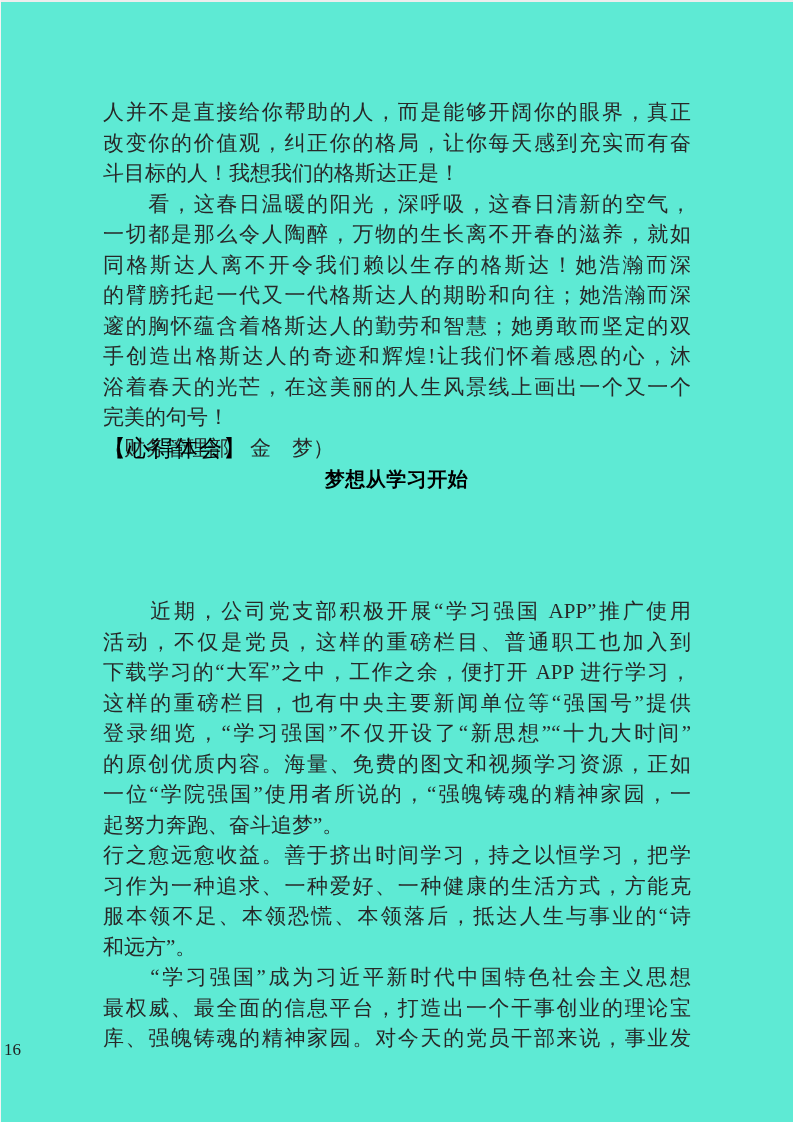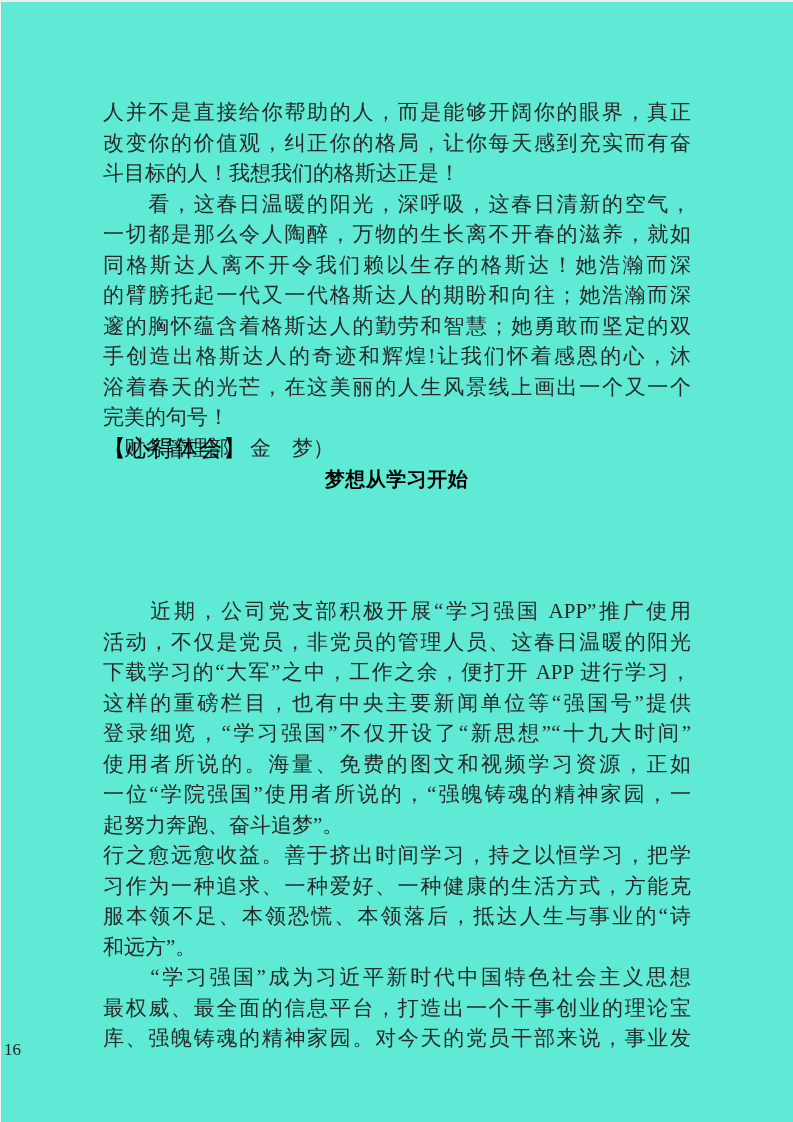--- a/index.html
+++ b/index.html
@@ -83,25 +83,25 @@
       <span>（财务管理部　金　梦）</span>
     </div>
   </div>
 
   <div id="section-header">【心得体会】</div>
 
   <div id="article-title">梦想从学习开始</div>
 
   <div id="block2" class="textblock">
     <div class="line full">　　近期，公司党支部积极开展“学习强国 APP”推广使用</div>
-    <div class="line full">活动，不仅是党员，非党员的管理人员、这春日温暖的阳光</div>
+    <div class="line full">活动，不仅是党员，这样的重磅栏目、普通职工也加入到</div>
     <div class="line full">下载学习的“大军”之中，工作之余，便打开 APP 进行学习，</div>
     <div class="line full">这样的重磅栏目，也有中央主要新闻单位等“强国号”提供</div>
     <div class="line full">登录细览，“学习强国”不仅开设了“新思想”“十九大时间”</div>
-    <div class="line full">使用者所说的。海量、免费的图文和视频学习资源，正如</div>
+    <div class="line full">的原创优质内容。海量、免费的图文和视频学习资源，正如</div>
     <div class="line full">一位“学院强国”使用者所说的，“强魄铸魂的精神家园，一</div>
     <div class="line">起努力奔跑、奋斗追梦”。</div>
     <div class="line full">行之愈远愈收益。善于挤出时间学习，持之以恒学习，把学</div>
     <div class="line full">习作为一种追求、一种爱好、一种健康的生活方式，方能克</div>
     <div class="line full">服本领不足、本领恐慌、本领落后，抵达人生与事业的“诗</div>
     <div class="line">和远方”。</div>
     <div class="line full">　　“学习强国”成为习近平新时代中国特色社会主义思想</div>
     <div class="line full">最权威、最全面的信息平台，打造出一个干事创业的理论宝</div>
     <div class="line full">库、强魄铸魂的精神家园。对今天的党员干部来说，事业发</div>
   </div>

